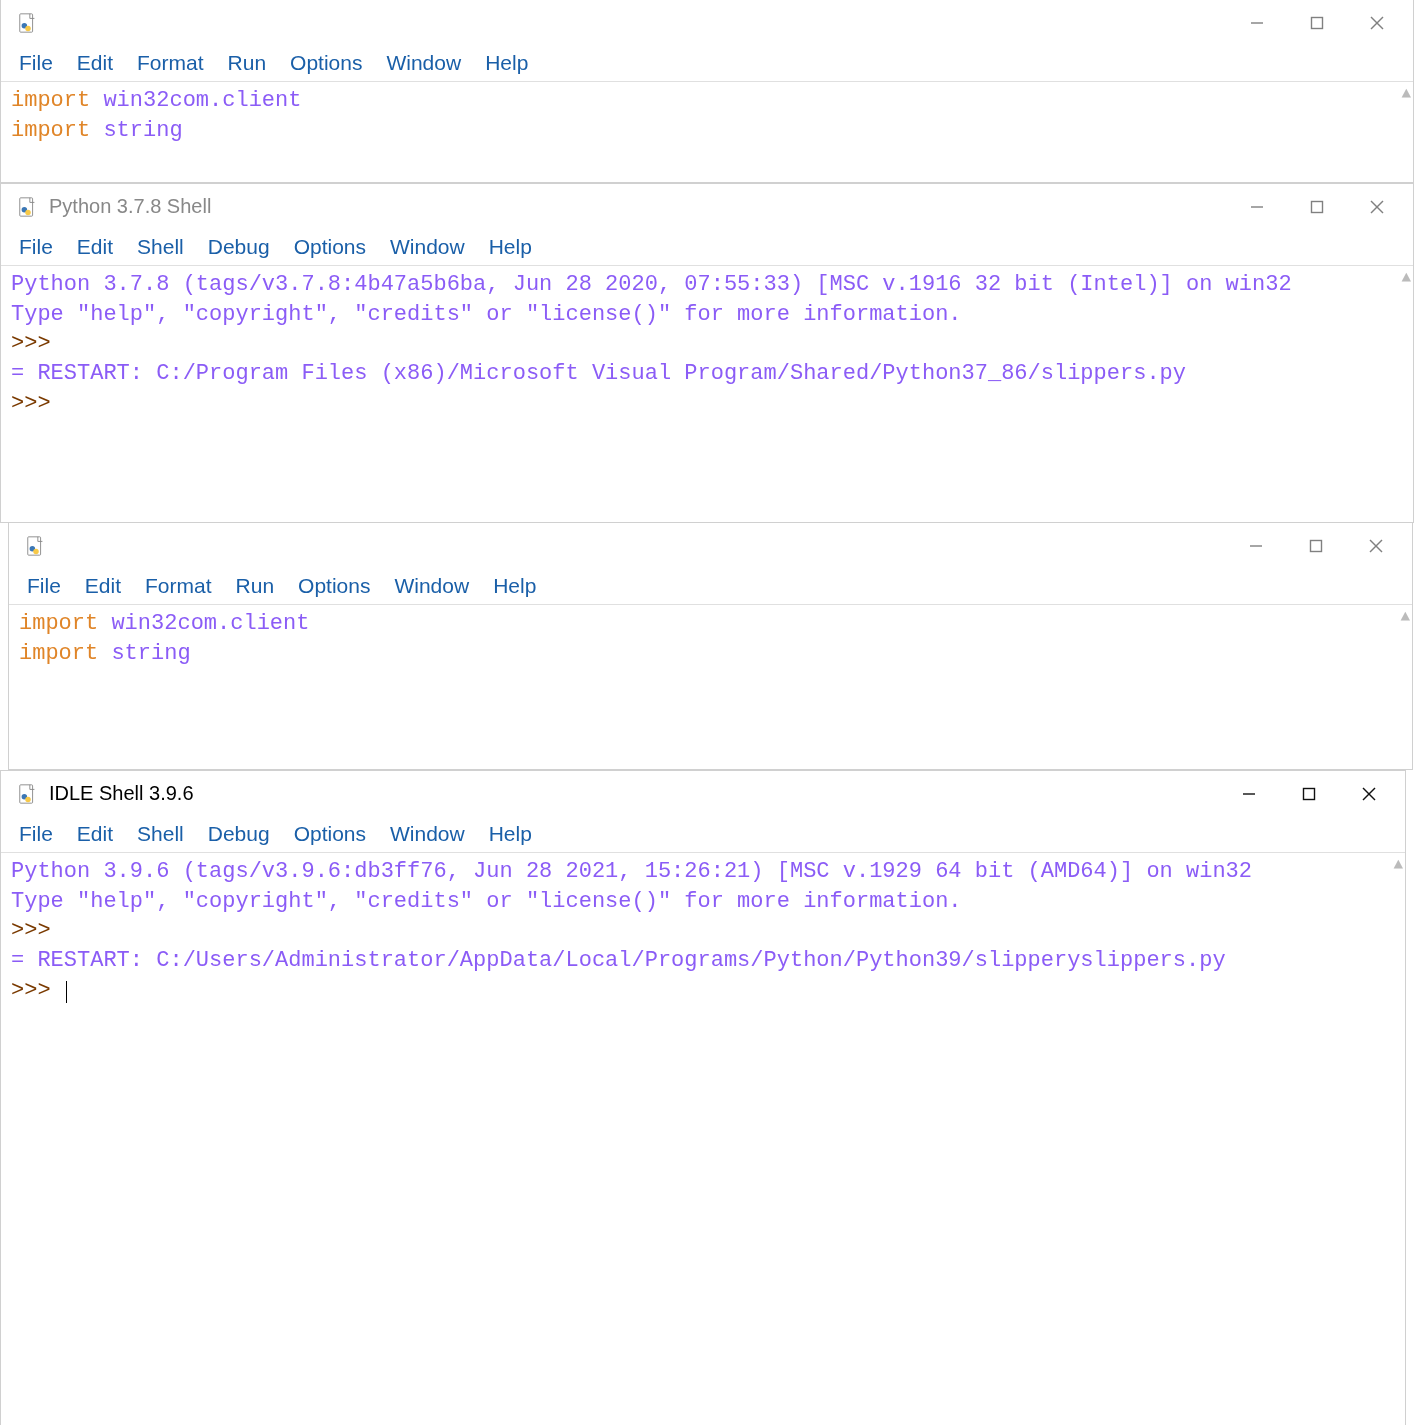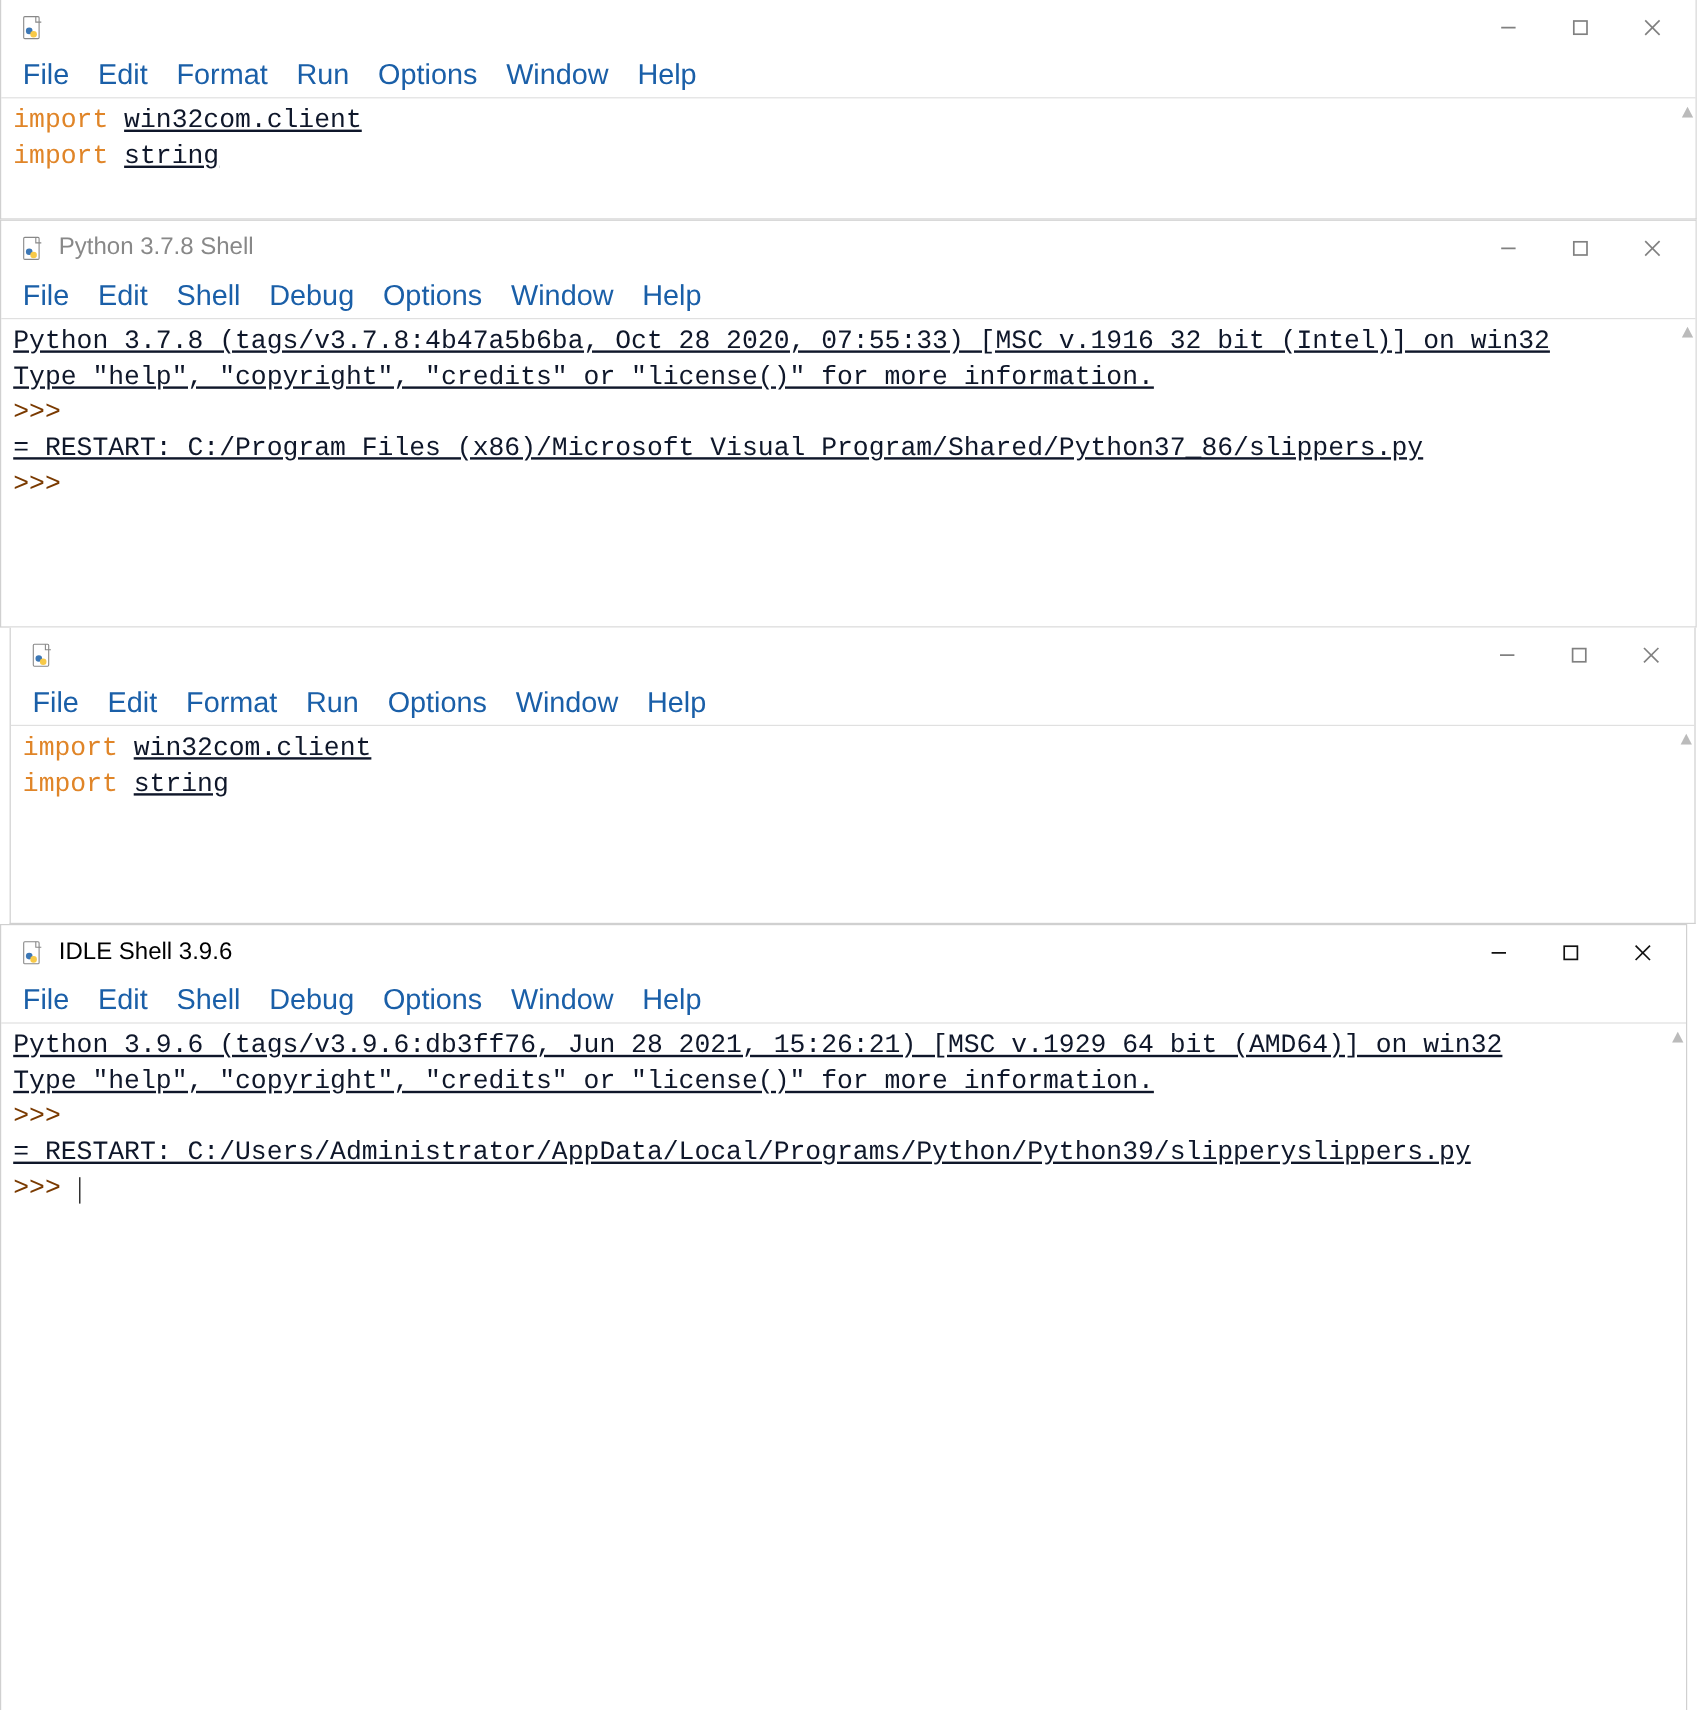--- a/index.html
+++ b/index.html
@@ -66,40 +66,40 @@
   }
   .win-btn.dark { color:#111; }
   .win-btn svg { display:block; }
   .menubar {
     height:36px;
     display:flex;
     align-items:center;
     padding:0 6px;
     gap:0;
     color:#1a5fa8;
-    font-size:24px;
+    font-size:21px;
   }
   .menubar .menu-item {
     padding:2px 12px;
   }
   .editor {
     flex:1;
     position:relative;
     padding:4px 8px 4px 10px;
     font-family: "Courier New", Consolas, monospace;
     font-size:22px;
     line-height:1.35;
     white-space:pre;
     overflow:hidden;
     color:#000;
     border-top:1px solid #e0e0e0;
   }
   .kw   { color:#e08528;margin-top:48px; }       
   .p1   { color:#7a3a00; }       
-  .plain{ color:#0f172a;text-decoration:underline; }
+  .plain{ color:#8b5cf6; }
   .scroll-up {
     position:absolute; top:2px; right:2px;
     color:#bbb; font-size:16px;
   }
   .cursor {
     display:inline-block;
     width:1px; height:22px;
     background:#000;
     vertical-align:text-bottom;
     margin-left:2px;
@@ -185,21 +185,21 @@
   </div>
   <div class="menubar">
     <span class="menu-item">File</span>
     <span class="menu-item">Edit</span>
     <span class="menu-item">Shell</span>
     <span class="menu-item">Debug</span>
     <span class="menu-item">Options</span>
     <span class="menu-item">Window</span>
     <span class="menu-item">Help</span>
   </div>
-  <div class="editor" style="white-space:pre-wrap;word-break:break-all;"><span class="scroll-up">▲</span><span class="plain">Python 3.7.8 (tags/v3.7.8:4b47a5b6ba, Oct 28 2020, 07:55:33) [MSC v.1916 32 bit (Intel)] on win32</span>
+  <div class="editor" style="white-space:pre-wrap;word-break:break-all;"><span class="scroll-up">▲</span><span class="plain">Python 3.7.8 (tags/v3.7.8:4b47a5b6ba, Jun 28 2020, 07:55:33) [MSC v.1916 32 bit (Intel)] on win32</span>
 <span class="plain">Type "help", "copyright", "credits" or "license()" for more information.</span>
 <span class="p1">&gt;&gt;&gt; </span>
 <span class="plain">= RESTART: C:/Program Files (x86)/Microsoft Visual Program/Shared/Python37_86/slippers.py</span>
 <span class="p1">&gt;&gt;&gt; </span></div>
 </div>
 
 <div class="window window-3 inactive">
   <div class="titlebar grey">
     <span class="title-icon">
       <svg class="doc-icon-svg" viewBox="0 0 24 24">

